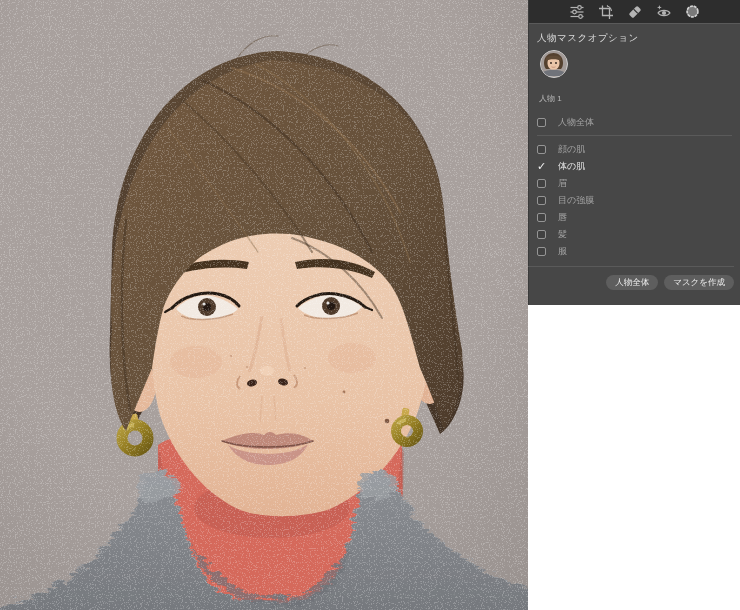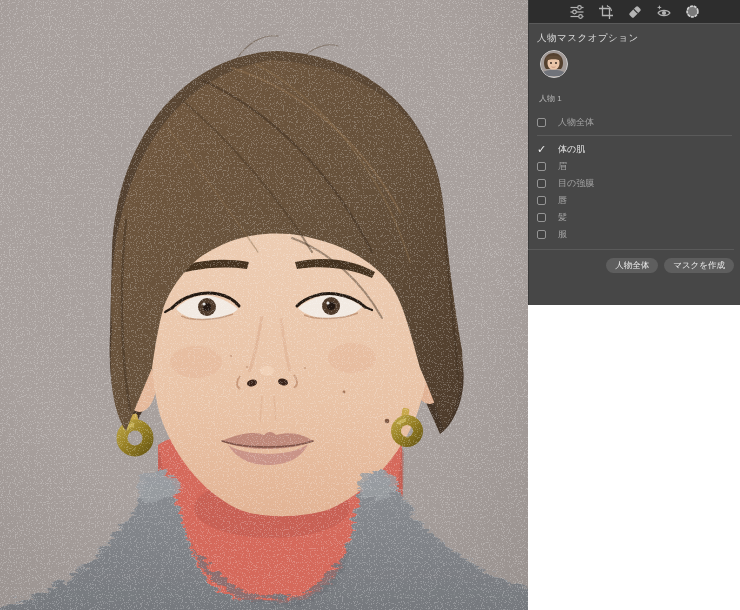--- a/index.html
+++ b/index.html
@@ -251,20 +251,24 @@
           </span>
           <span class="person-name">人物 1</span>
         </div>
 
         <div class="options">
           <div class="opt-row first">
             <span class="cb"></span>
             <span class="opt-label">人物全体</span>
           </div>
           <div class="divider"></div>
+          <div class="opt-row">
+            <span class="cb"></span>
+            <span class="opt-label">顔の肌</span>
+          </div>
           <div class="opt-row checked">
             <span class="cb">✓</span>
             <span class="opt-label">体の肌</span>
           </div>
           <div class="opt-row">
             <span class="cb"></span>
             <span class="opt-label">眉</span>
           </div>
           <div class="opt-row">
             <span class="cb"></span>

